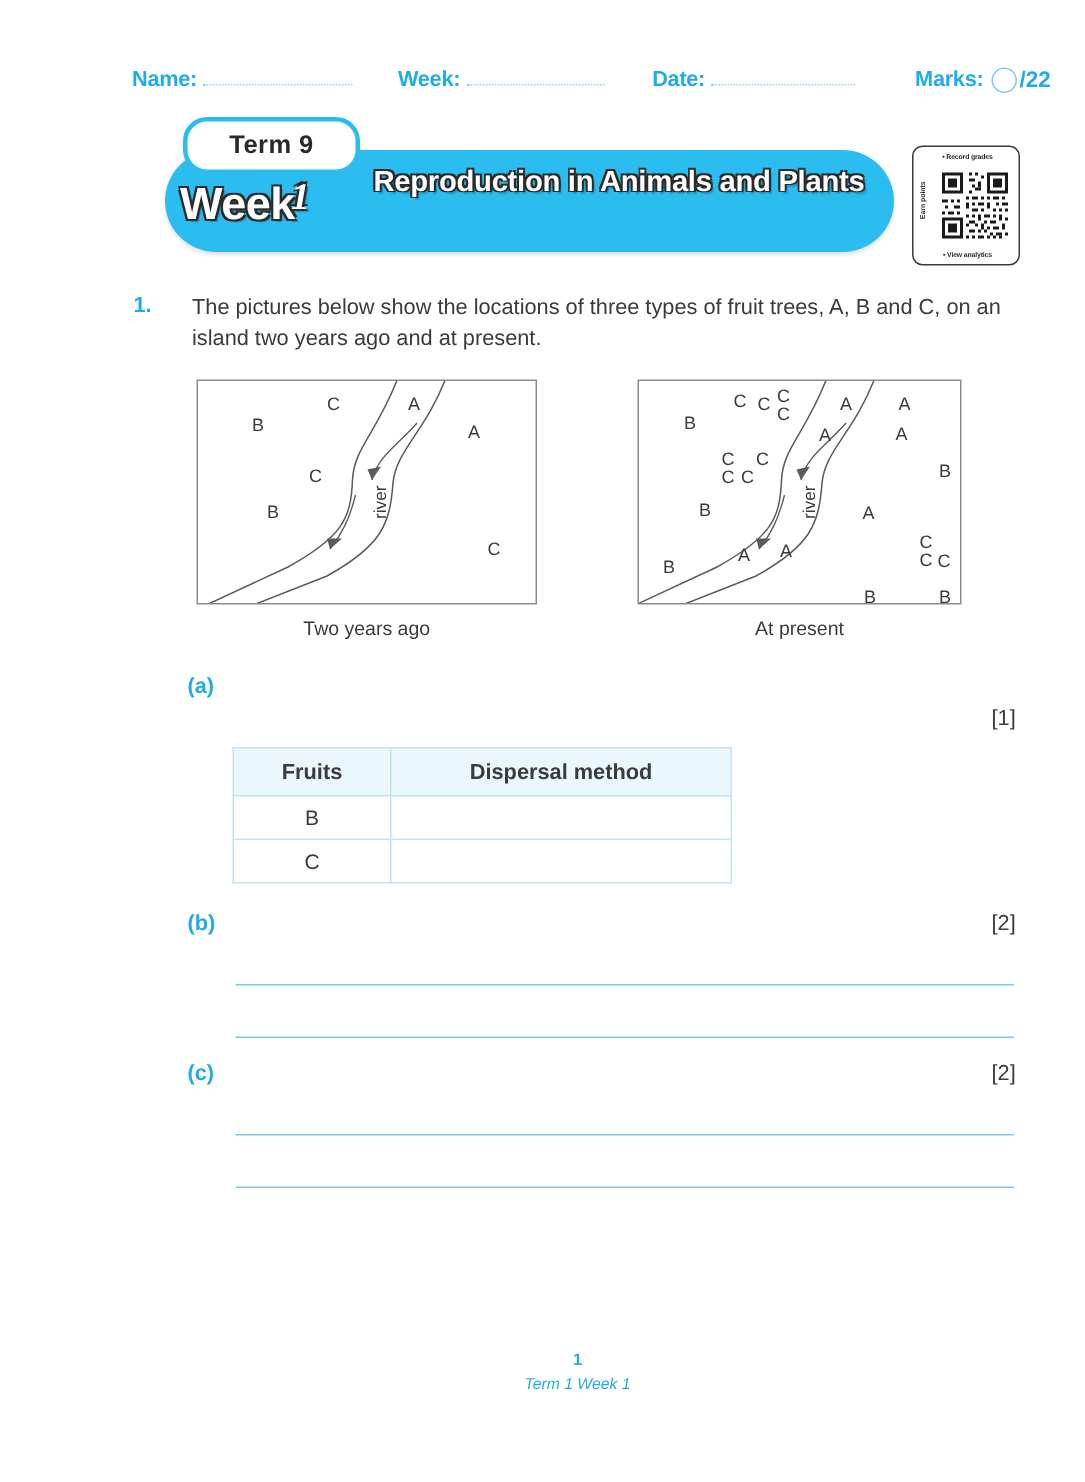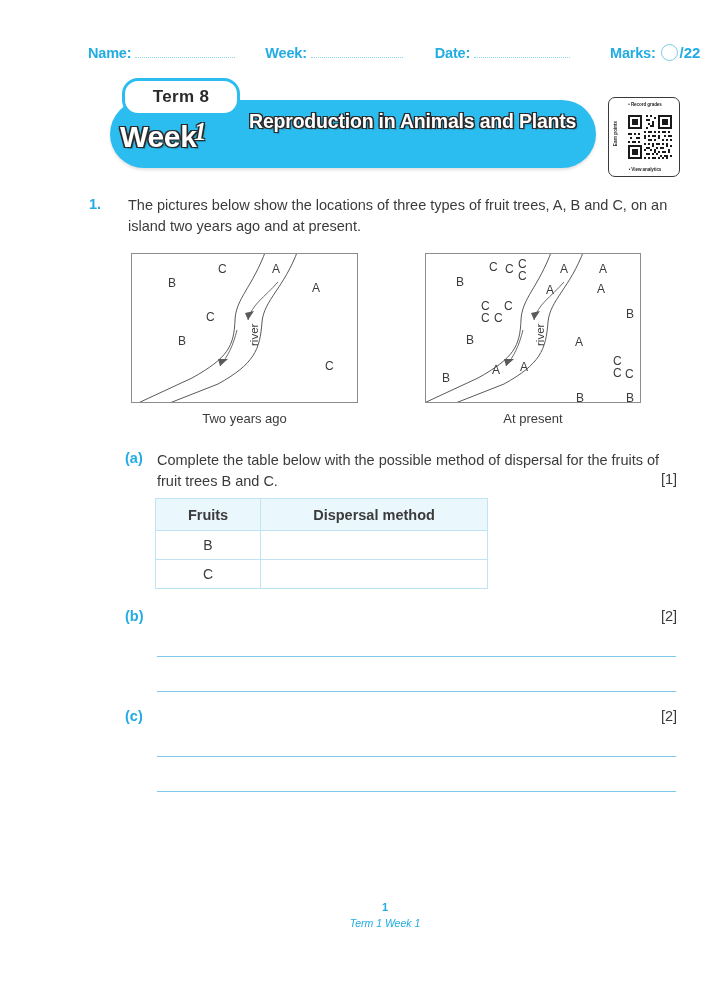--- a/index.html
+++ b/index.html
@@ -311,21 +311,21 @@
       <span class="dotline"></span>
     </div>
     <div class="info-field f-marks">
       <span class="info-label">Marks:</span>
       <span class="marks-circle"></span>
       <span class="marks-total">/22</span>
     </div>
   </div>
 
   <div class="banner"></div>
-  <div class="term-badge">Term 8</div>
+  <div class="term-badge">Term 9</div>
   <div class="week-label">Week</div>
   <div class="week-num">1</div>
   <div class="banner-title">Reproduction in Animals and Plants</div>
 
   <div class="qr-card">
     <div class="qr-top">• Record grades</div>
     <div class="qr-side">Earn points</div>
     <div class="qr-bottom">• View analytics</div>
     <svg class="qr-code" viewBox="0 0 24 24">
       <rect x="0" y="0" width="24" height="24" fill="#fff"></rect>
@@ -467,21 +467,20 @@
     <div class="tree" style="left:199px; top:114px;">C</div>
     <div class="tree" style="left:16px; top:118px;">B</div>
     <div class="tree" style="left:66px; top:110px;">A</div>
     <div class="tree" style="left:94px; top:107px;">A</div>
     <div class="tree" style="left:150px; top:138px;">B</div>
     <div class="tree" style="left:200px; top:138px;">B</div>
   </div>
   <div class="panel-caption cap-right">At present</div>
 
   <div class="part-tag" style="left:125px; top:450px;">(a)</div>
-  <div class="part-text" style="left:157px; top:450px; width:522px;">Complete the table below with the possible method of dispersal for the fruits of fruit trees B and C.</div>
   <div class="marks-tag" style="left:661px; top:471px;">[1]</div>
 
   <table class="tbl">
     <thead>
       <tr>
         <th class="col-fruits">Fruits</th>
         <th class="col-method">Dispersal method</th>
       </tr>
     </thead>
     <tbody>

